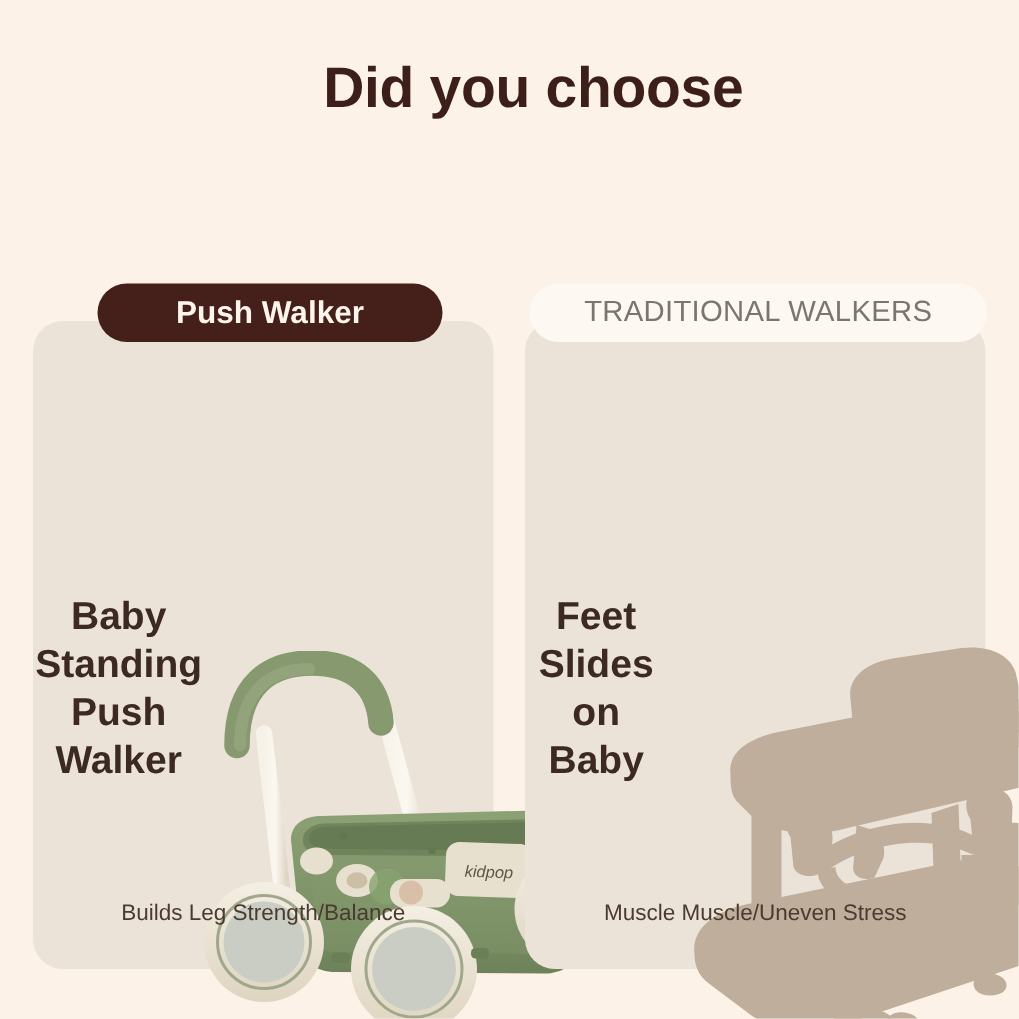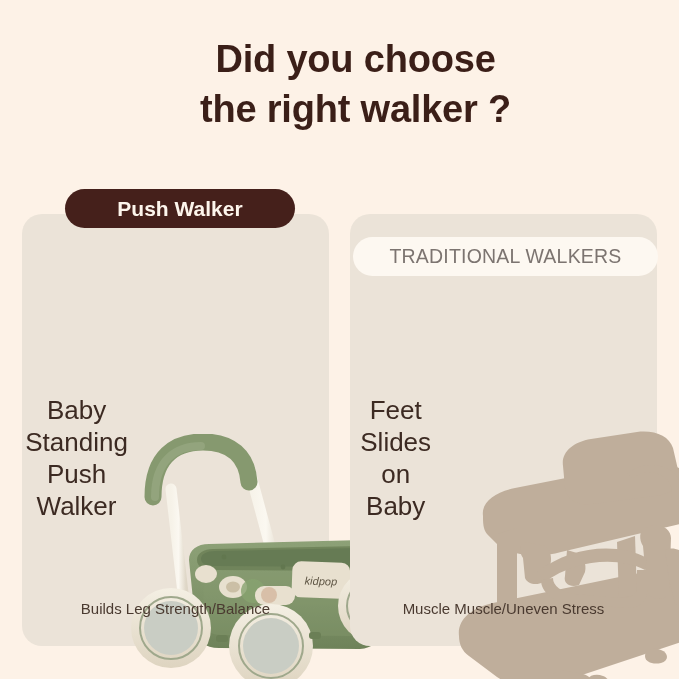--- a/index.html
+++ b/index.html
@@ -73,30 +73,29 @@
     font-weight: 700;
   }
   .badge-light {
     left: 3px;
     width: 305px;
     background: #fdf8f1;
     color: #7c7470;
     font-size: 19.5px;
     font-weight: 400;
     letter-spacing: 0.2px;
-    margin-top: 48px;
   }
 
   
   .card-title {
     margin-top: 56px;
     text-align: center;
     color: #3c2a22;
     font-size: 26px;
-    font-weight: 400;
+    font-weight: 700;
     line-height: 32px;
   }
   .card-title .line {
     display: block;
   }
 
   
   .illo {
     position: relative;
     width: 100%;
@@ -115,21 +114,20 @@
     font-weight: 400;
   }
 
   svg { display: block; }
 </style>
 </head>
 <body>
 
 <div class="headline">
   <span class="line">Did you choose</span>
-  <span class="line">the right walker ?</span>
 </div>
 
 <div class="cards">
 
   <div class="card">
 
     <div class="badge badge-dark">Push Walker</div>
 
     <div class="card-title">
       <span class="line">Baby Standing</span>

